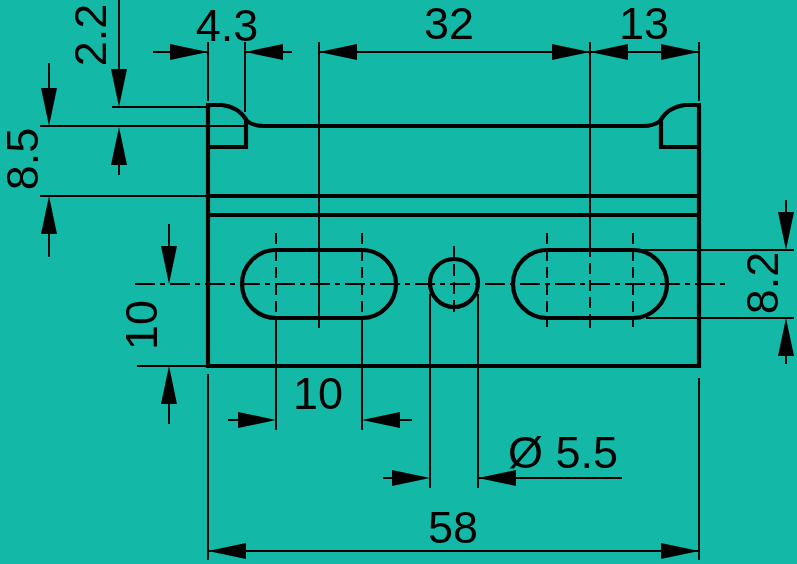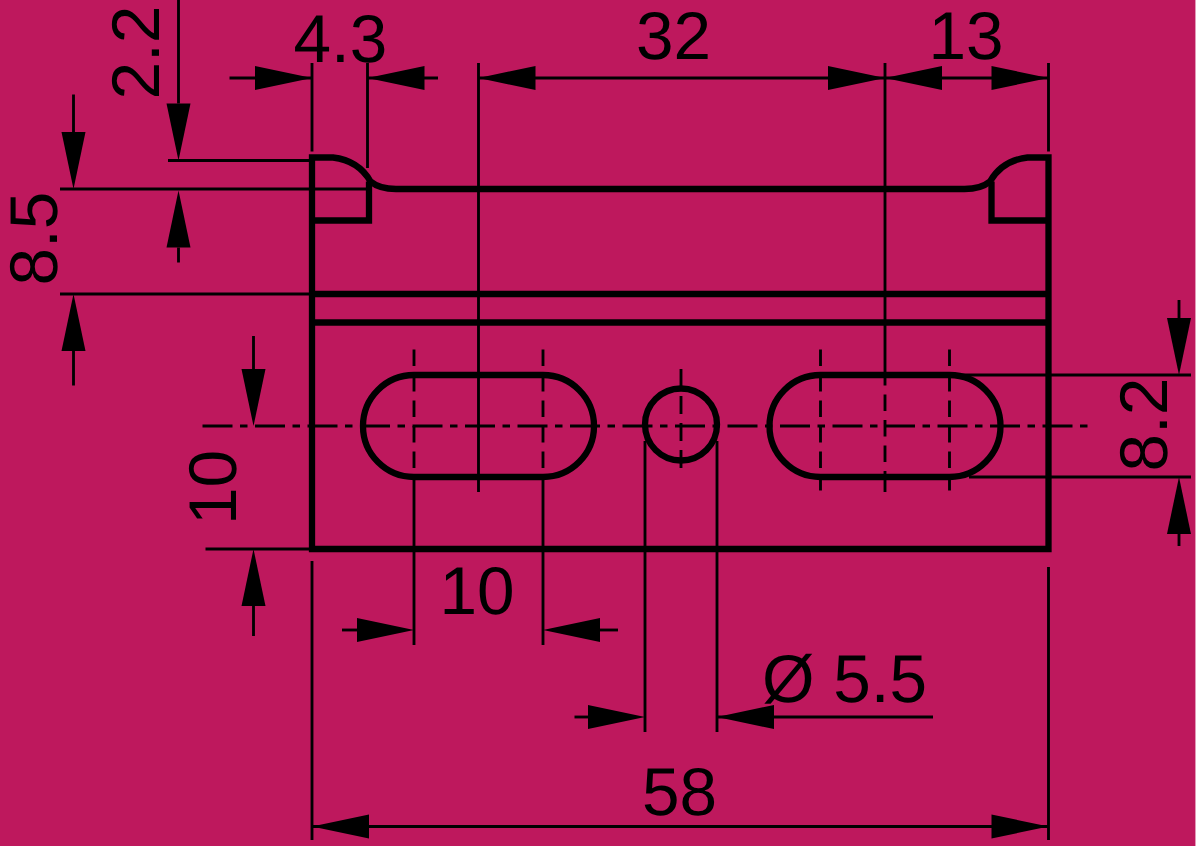--- a/index.html
+++ b/index.html
@@ -1,19 +1,19 @@
 <!DOCTYPE html>
 <html><head>
 <meta charset="utf-8">
 <style>
   html,body{margin:0;padding:0;background:#ffffff;}
   .canvas{
     position:relative;
     width:797px;height:564px;
-    background:#be185d;
+    background:#14b8a6;
     font-family:"Liberation Sans", sans-serif;
     overflow:hidden;
   }
   svg{display:block;}
   .thick{stroke:#000;stroke-width:4.2;fill:none;stroke-linecap:butt;stroke-linejoin:miter;}
   .thin{stroke:#000;stroke-width:1.9;fill:none;stroke-linecap:butt;}
   .cline{stroke:#000;stroke-width:1.9;fill:none;stroke-linecap:butt;}
   .arrow{fill:#000;stroke:none;}
   .dimtext{
     font-family:"Liberation Sans", sans-serif;

